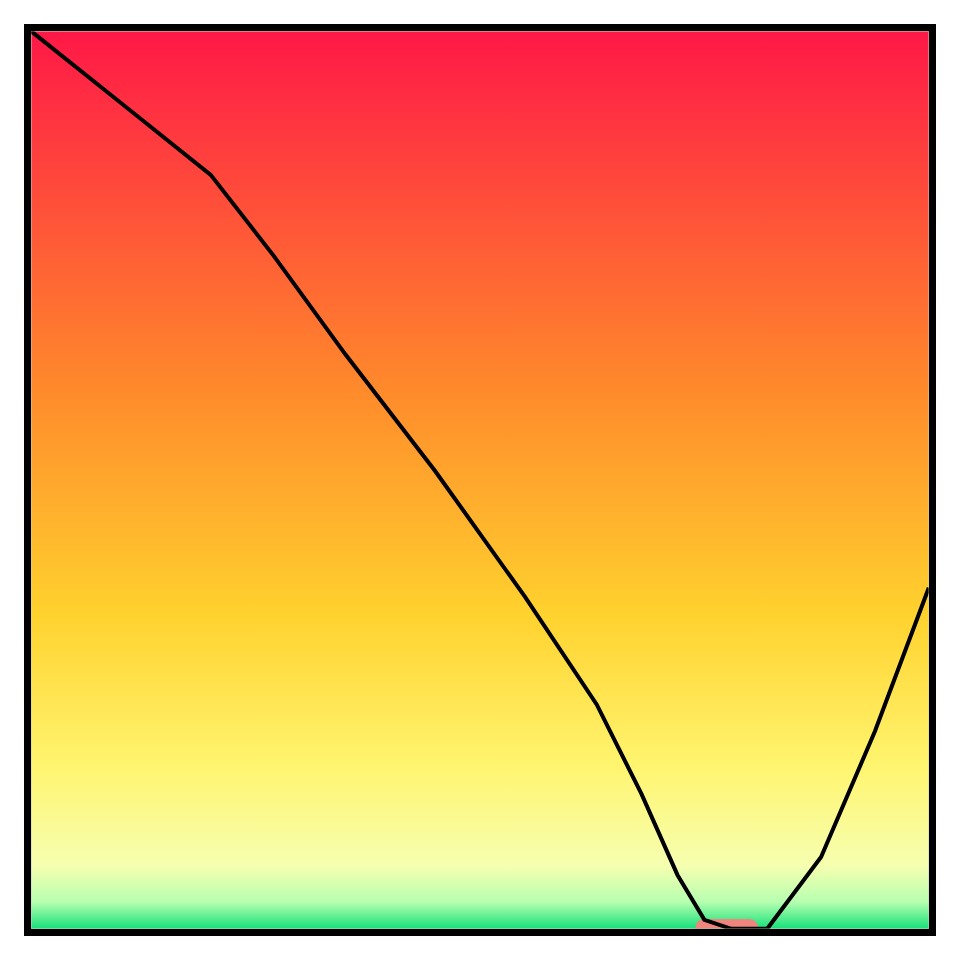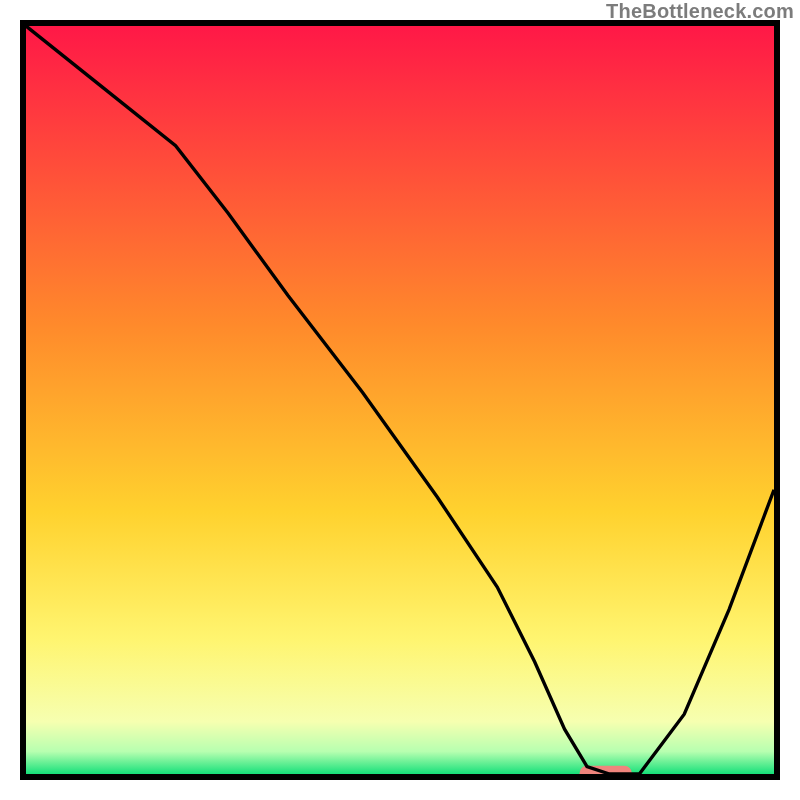--- a/index.html
+++ b/index.html
@@ -41,21 +41,20 @@
     font-size: 20px;
     font-weight: 600;
     color: #7c7c7c;
     letter-spacing: 0.2px;
   }
 </style>
 </head>
 <body>
 
 <div class="outer">
-  <div class="watermark">TheBottleneck.com</div>
 
   <div class="frame">
     <svg class="plot" viewBox="0 0 100 100" preserveAspectRatio="none">
       <defs>
         <linearGradient id="bg-grad" x1="0" y1="0" x2="0" y2="1">
         <stop offset="0%" stop-color="#ff1847"></stop>
             <stop offset="40%" stop-color="#ff8a2b"></stop>
             <stop offset="65%" stop-color="#ffd22e"></stop>
             <stop offset="82%" stop-color="#fff570"></stop>
             <stop offset="93%" stop-color="#f6ffb0"></stop>

